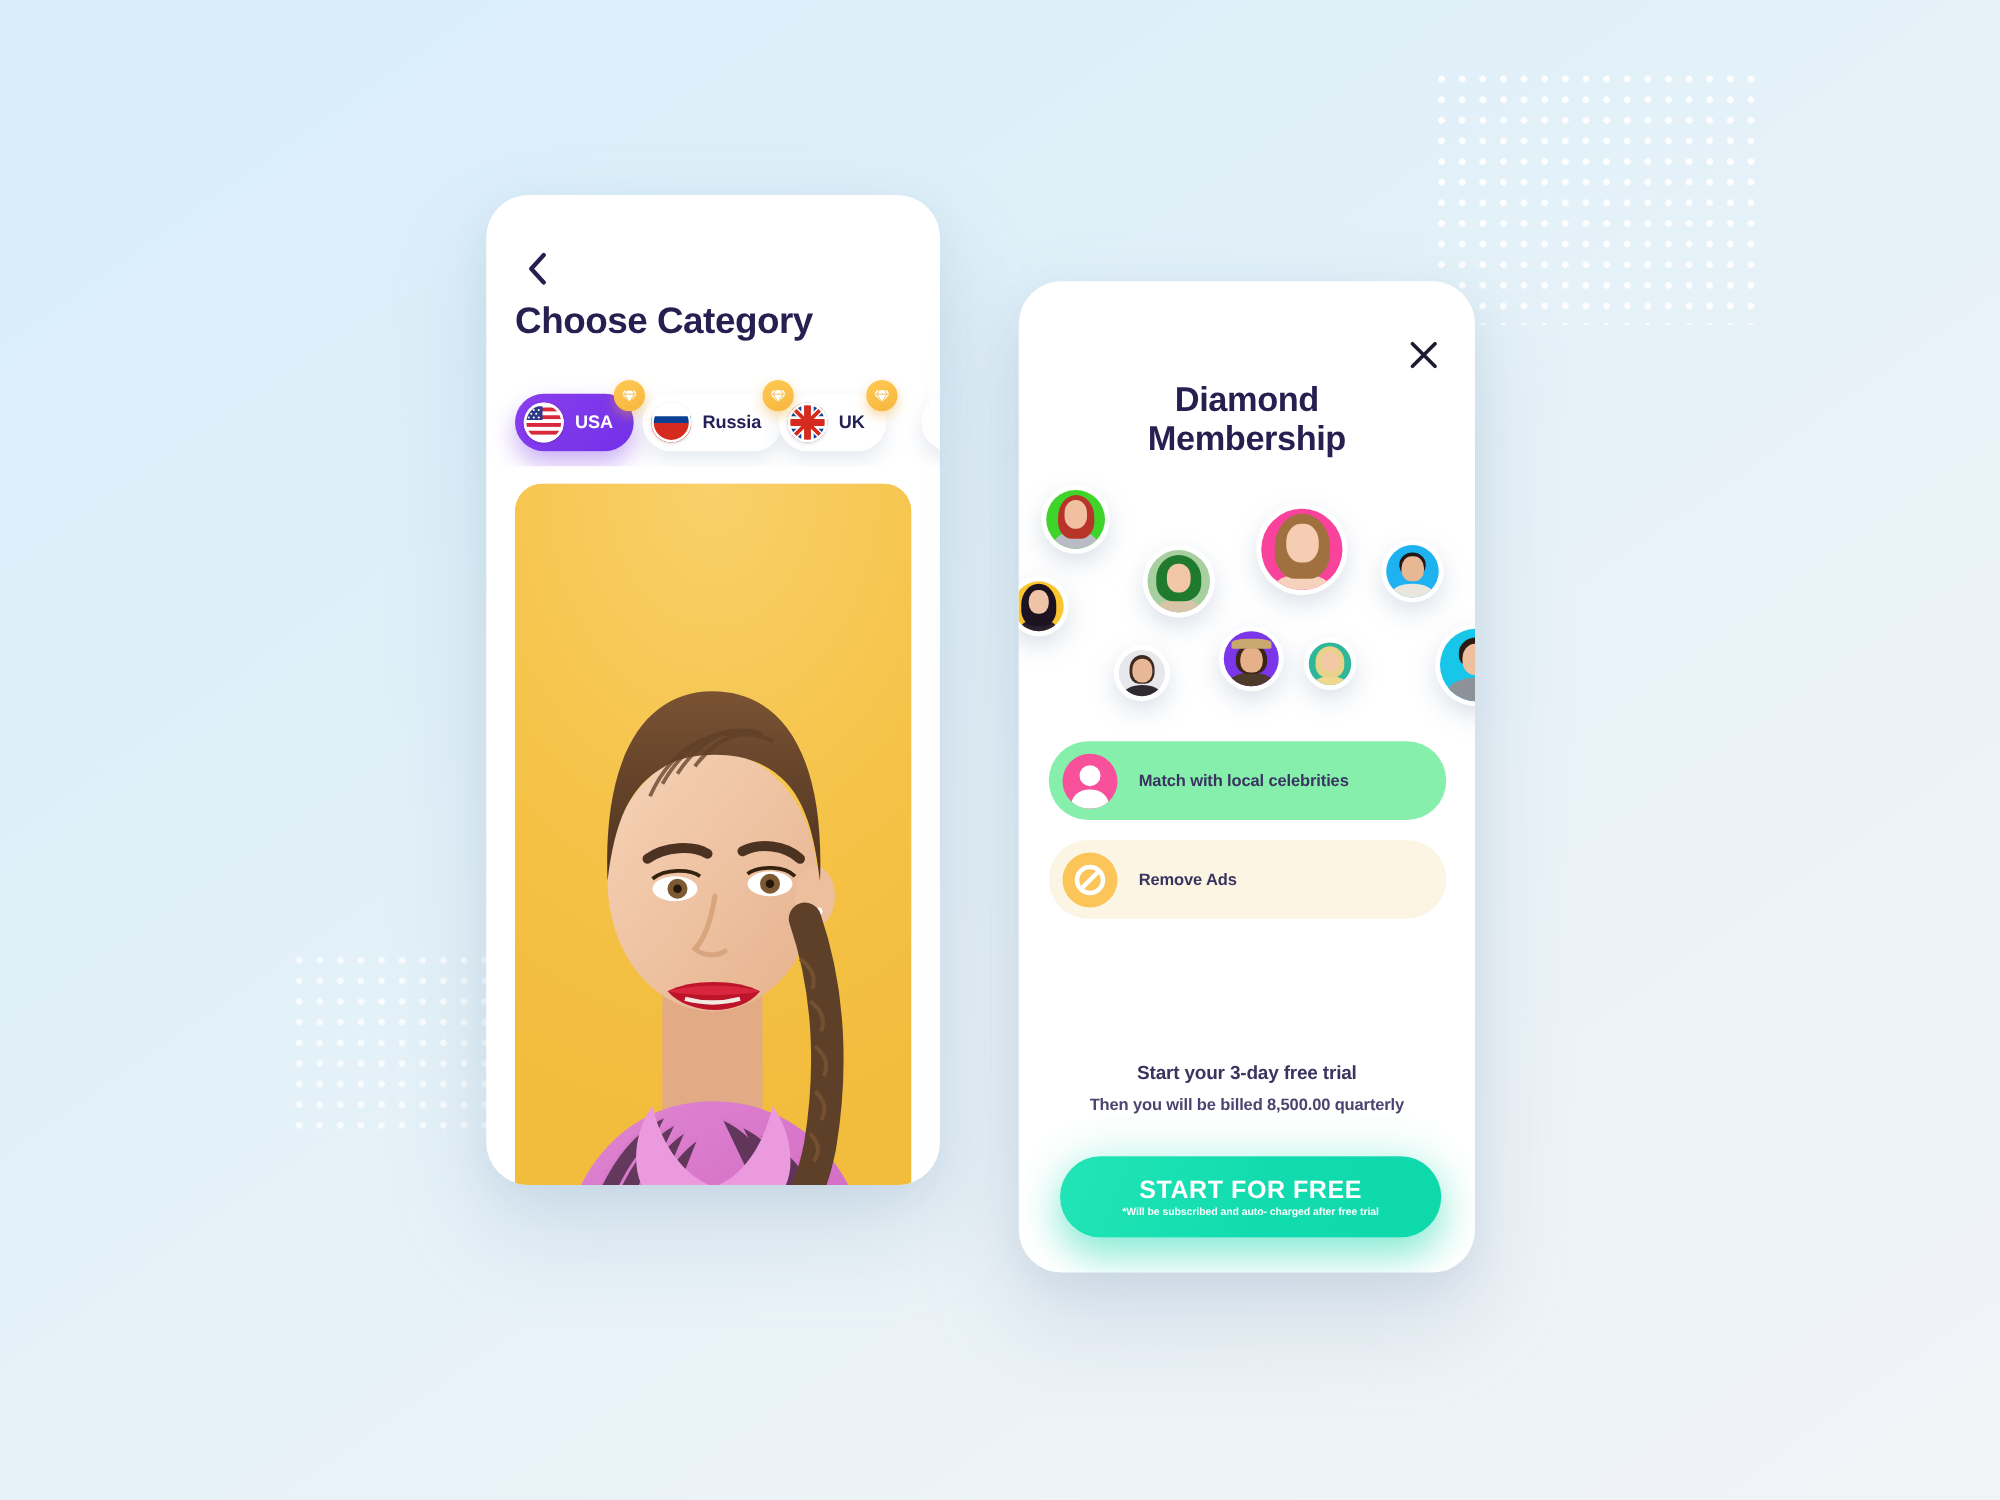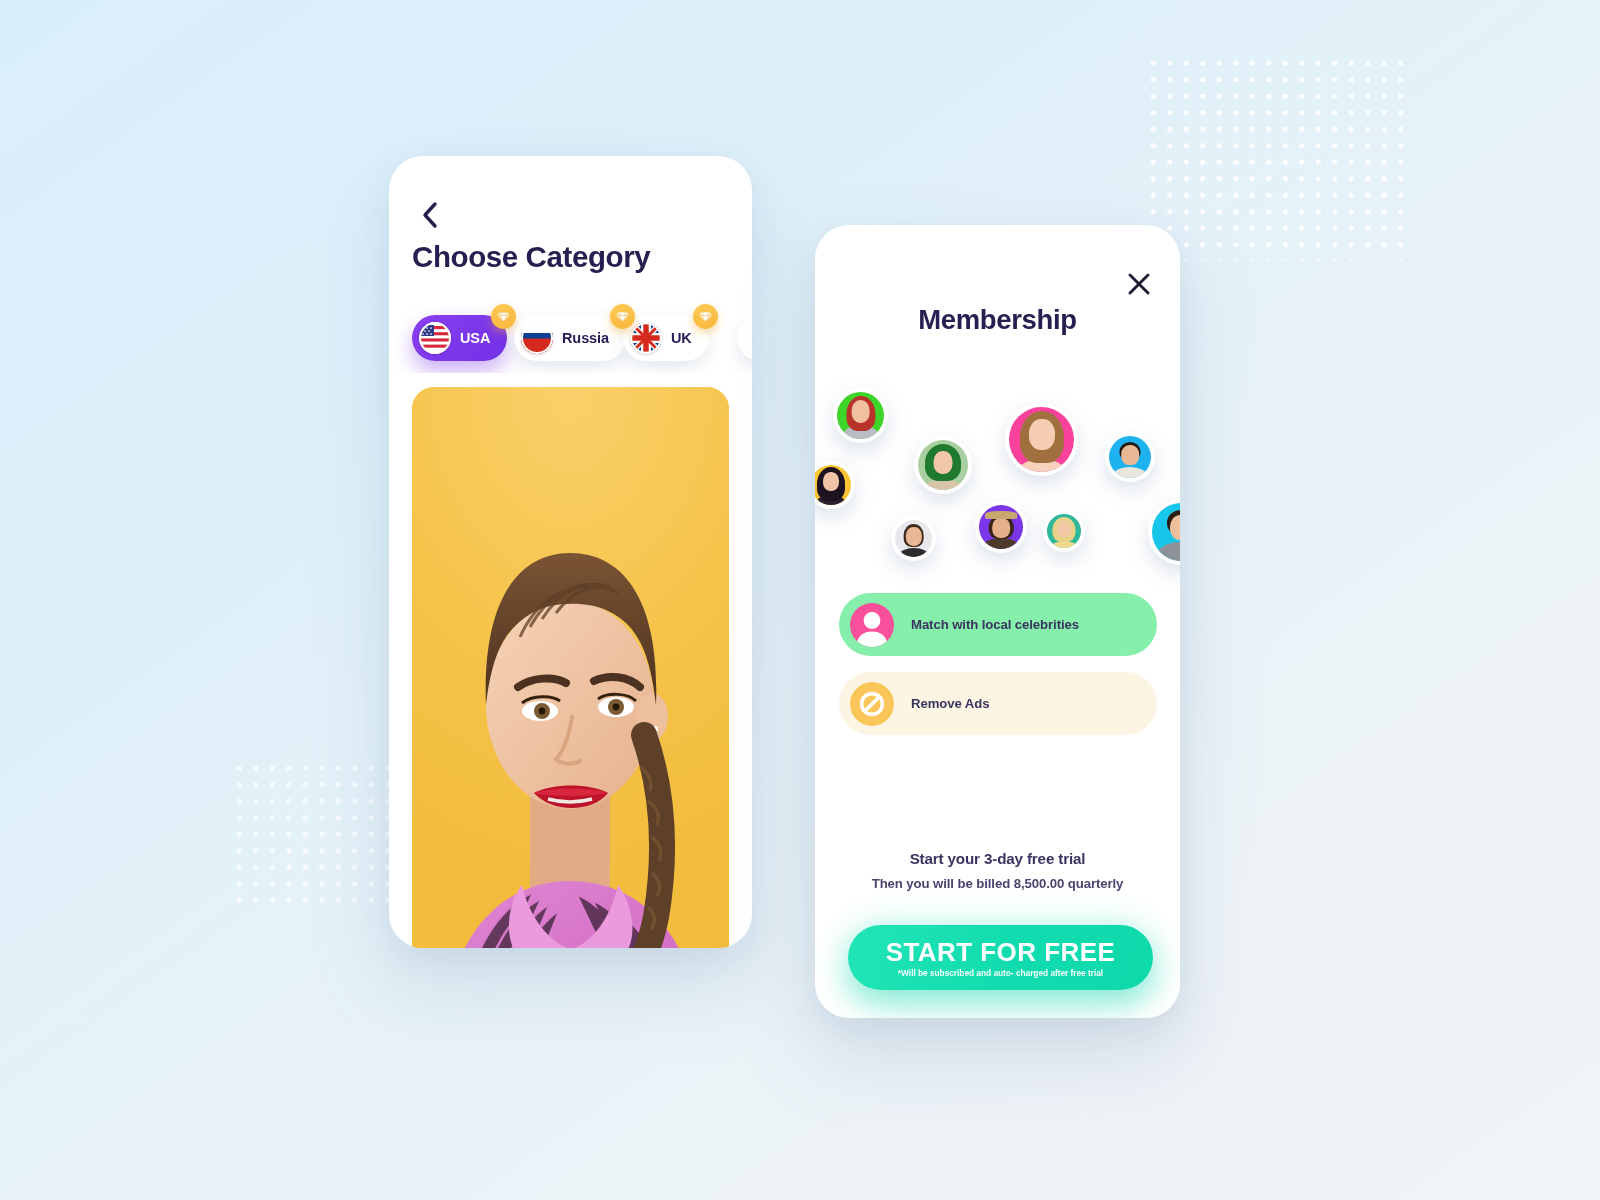--- a/index.html
+++ b/index.html
@@ -281,21 +281,21 @@
                 0 0 38px rgba(20,216,172,.24);
     display: flex;
     flex-direction: column;
     align-items: center;
     justify-content: center;
     cursor: pointer;
     border: none;
     padding: 0;
   }
   #cta-label {
-    font-size: 26px;
+    font-size: 20px;
     font-weight: 700;
     letter-spacing: .45px;
     color: #ffffff;
   }
   #cta-fineprint {
     margin-top: 0;
     font-size: 8.4px;
     font-weight: 700;
     letter-spacing: -.05px;
     color: #ffffff;
@@ -496,20 +496,21 @@
 
   <div class="phone" id="phone-right">
 
     <div id="close-button">
       <svg width="22" height="22" viewBox="0 0 22 22">
         <path d="M2 2 L20 20 M20 2 L2 20" stroke="#1d1b33" stroke-width="2.9" stroke-linecap="round"></path>
       </svg>
     </div>
 
     <div id="membership-title">
+      <div>Diamond</div>
       <div>Membership</div>
     </div>
 
     <div id="avatar-cluster">
 
       <div class="avatar" style="left:18px;  top:13px;  width:55px; height:55px;">
         <div class="ava-inner" style="background:#3fd429;">
           <div class="body" style="width:78%; height:48%; background:#b9bcc4;"></div>
           <div class="hair" style="top:8%; width:62%; height:76%; background:#b8332a;"></div>
           <div class="head" style="top:18%; width:40%; height:48%; background:#f0c0a0;"></div>

